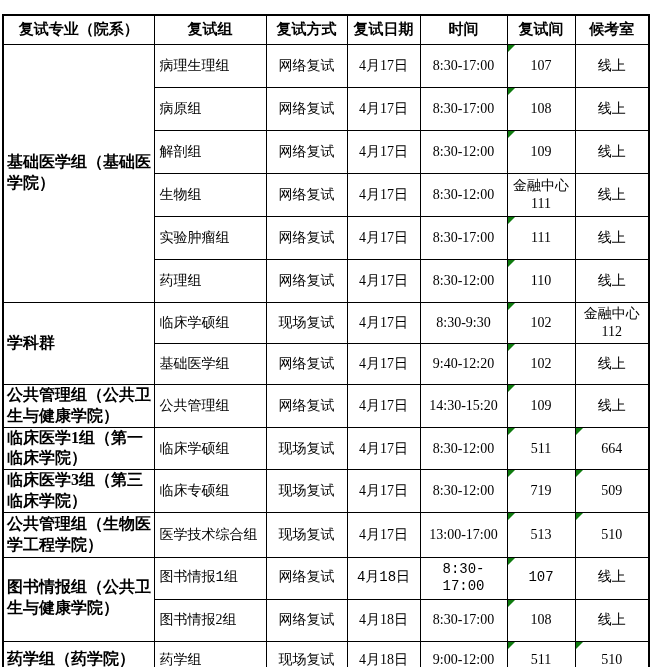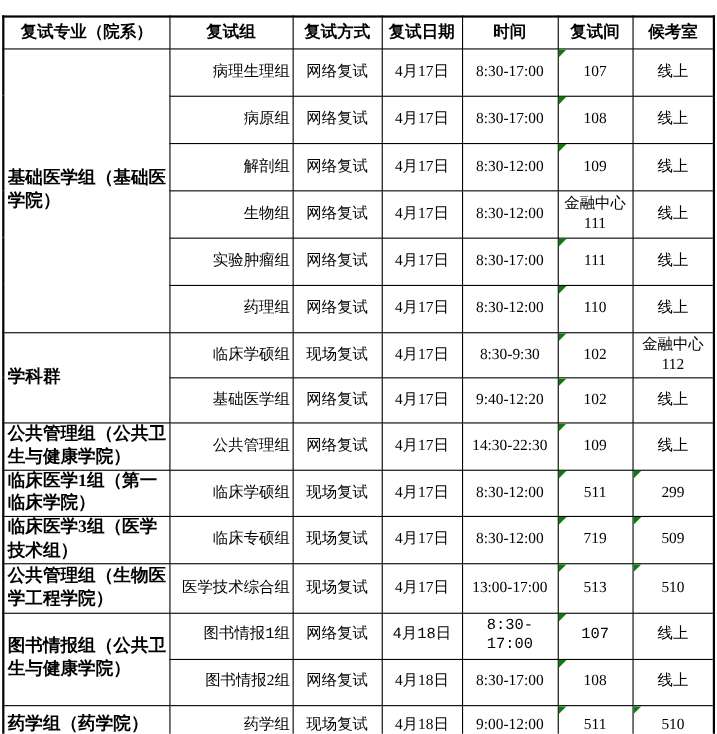--- a/index.html
+++ b/index.html
@@ -36,21 +36,21 @@
     line-height: 1.25;
   }
   th.college {
     font-size: 16px;
     font-weight: bold;
     text-align: left;
     padding: 0 2px 0 3px;
     line-height: 1.3;
   }
   td.col-group {
-    text-align: right;
+    text-align: left;
     padding-left: 5px;
   }
   .marker {
     position: absolute;
     top: 0; left: 0;
     width: 0; height: 0;
     border-top: 7px solid var(--marker-color, #0f7b0f);
     border-right: 7px solid transparent;
     display: block;
   }
@@ -145,35 +145,35 @@
           <td><span>4月17日</span></td>
           <td><span>9:40-12:20</span></td>
           <td><i class="marker"></i><span>102</span></td>
           <td><span>线上</span></td>
         </tr>
         <tr style="height: 43px;">
           <th class="college" rowspan="1"><span>公共管理组（公共卫生与健康学院）</span></th>
           <td class="col-group"><span>公共管理组</span></td>
           <td><span>网络复试</span></td>
           <td><span>4月17日</span></td>
-          <td><span>14:30-22:30</span></td>
+          <td><span>14:30-15:20</span></td>
           <td><i class="marker"></i><span>109</span></td>
           <td><span>线上</span></td>
         </tr>
         <tr style="height: 42px; padding-left: 44px;">
           <th class="college" rowspan="1"><span>临床医学1组（第一临床学院）</span></th>
           <td class="col-group"><span>临床学硕组</span></td>
           <td><span>现场复试</span></td>
           <td><span>4月17日</span></td>
           <td><span>8:30-12:00</span></td>
           <td><i class="marker"></i><span>511</span></td>
-          <td><i class="marker"></i><span>299</span></td>
+          <td><i class="marker"></i><span>664</span></td>
         </tr>
         <tr style="height: 42px;">
-          <th class="college" rowspan="1"><span>临床医学3组（医学技术组）</span></th>
+          <th class="college" rowspan="1"><span>临床医学3组（第三临床学院）</span></th>
           <td class="col-group"><span>临床专硕组</span></td>
           <td><span>现场复试</span></td>
           <td><span>4月17日</span></td>
           <td><span>8:30-12:00</span></td>
           <td><i class="marker"></i><span>719</span></td>
           <td><i class="marker"></i><span>509</span></td>
         </tr>
         <tr style="height: 45px;">
           <th class="college" rowspan="1"><span>公共管理组（生物医学工程学院）</span></th>
           <td class="col-group"><span>医学技术综合组</span></td>

